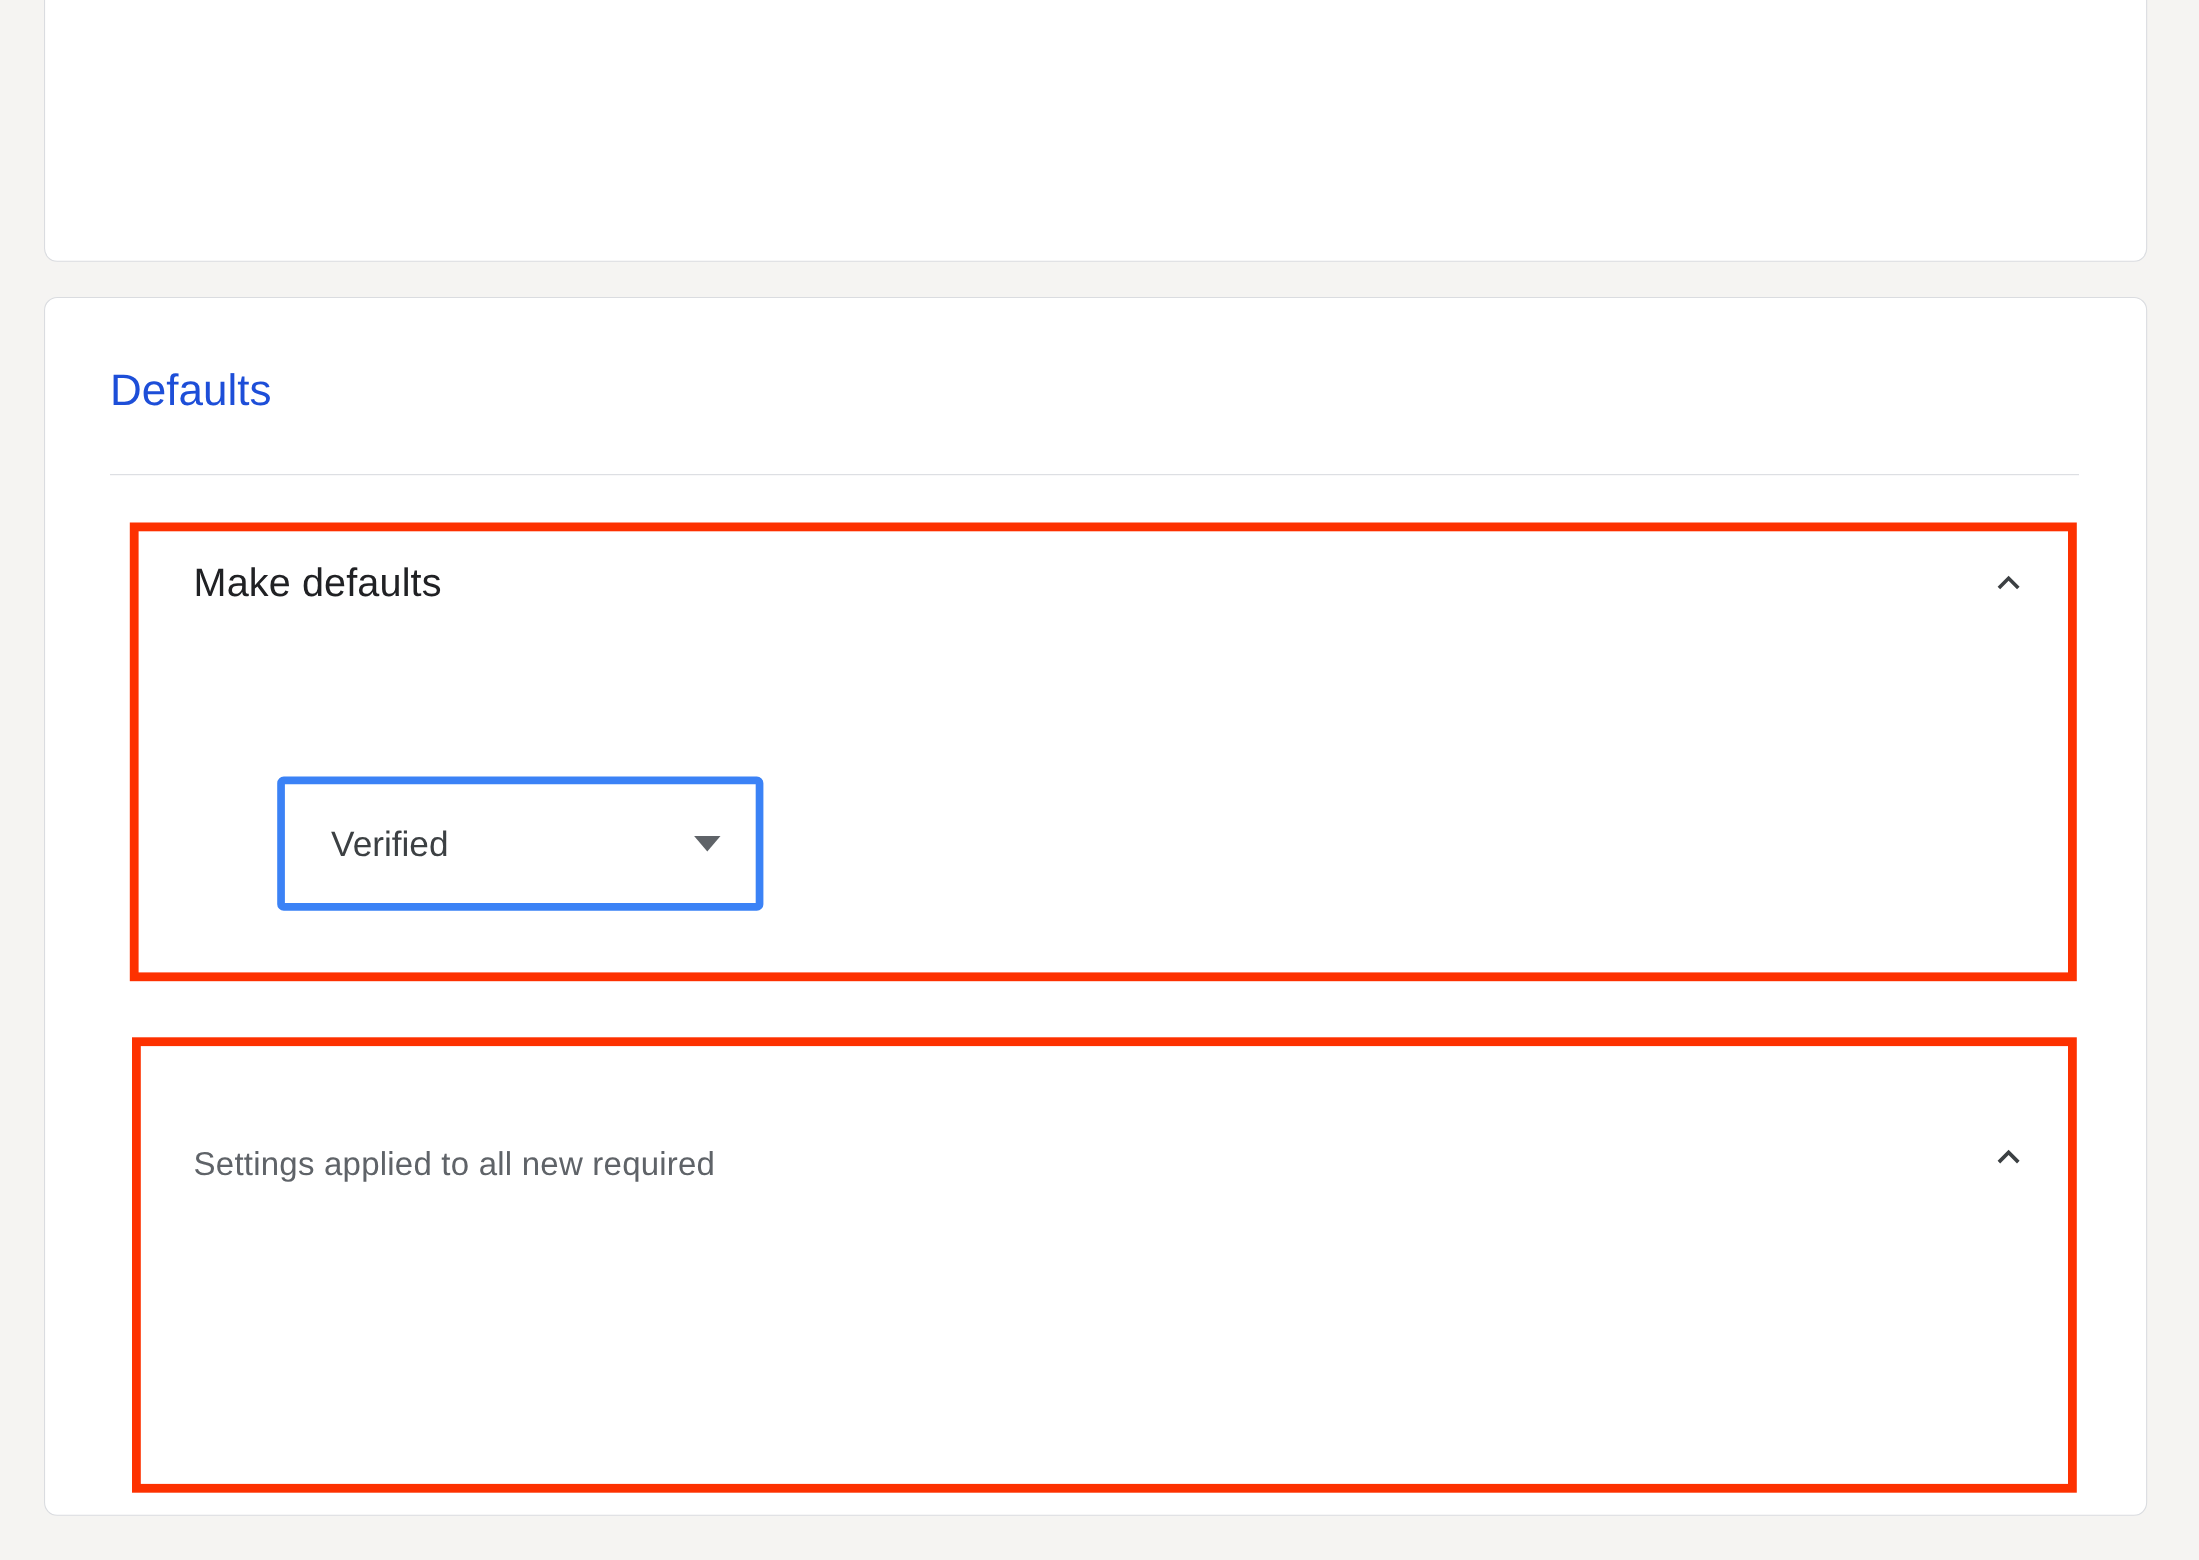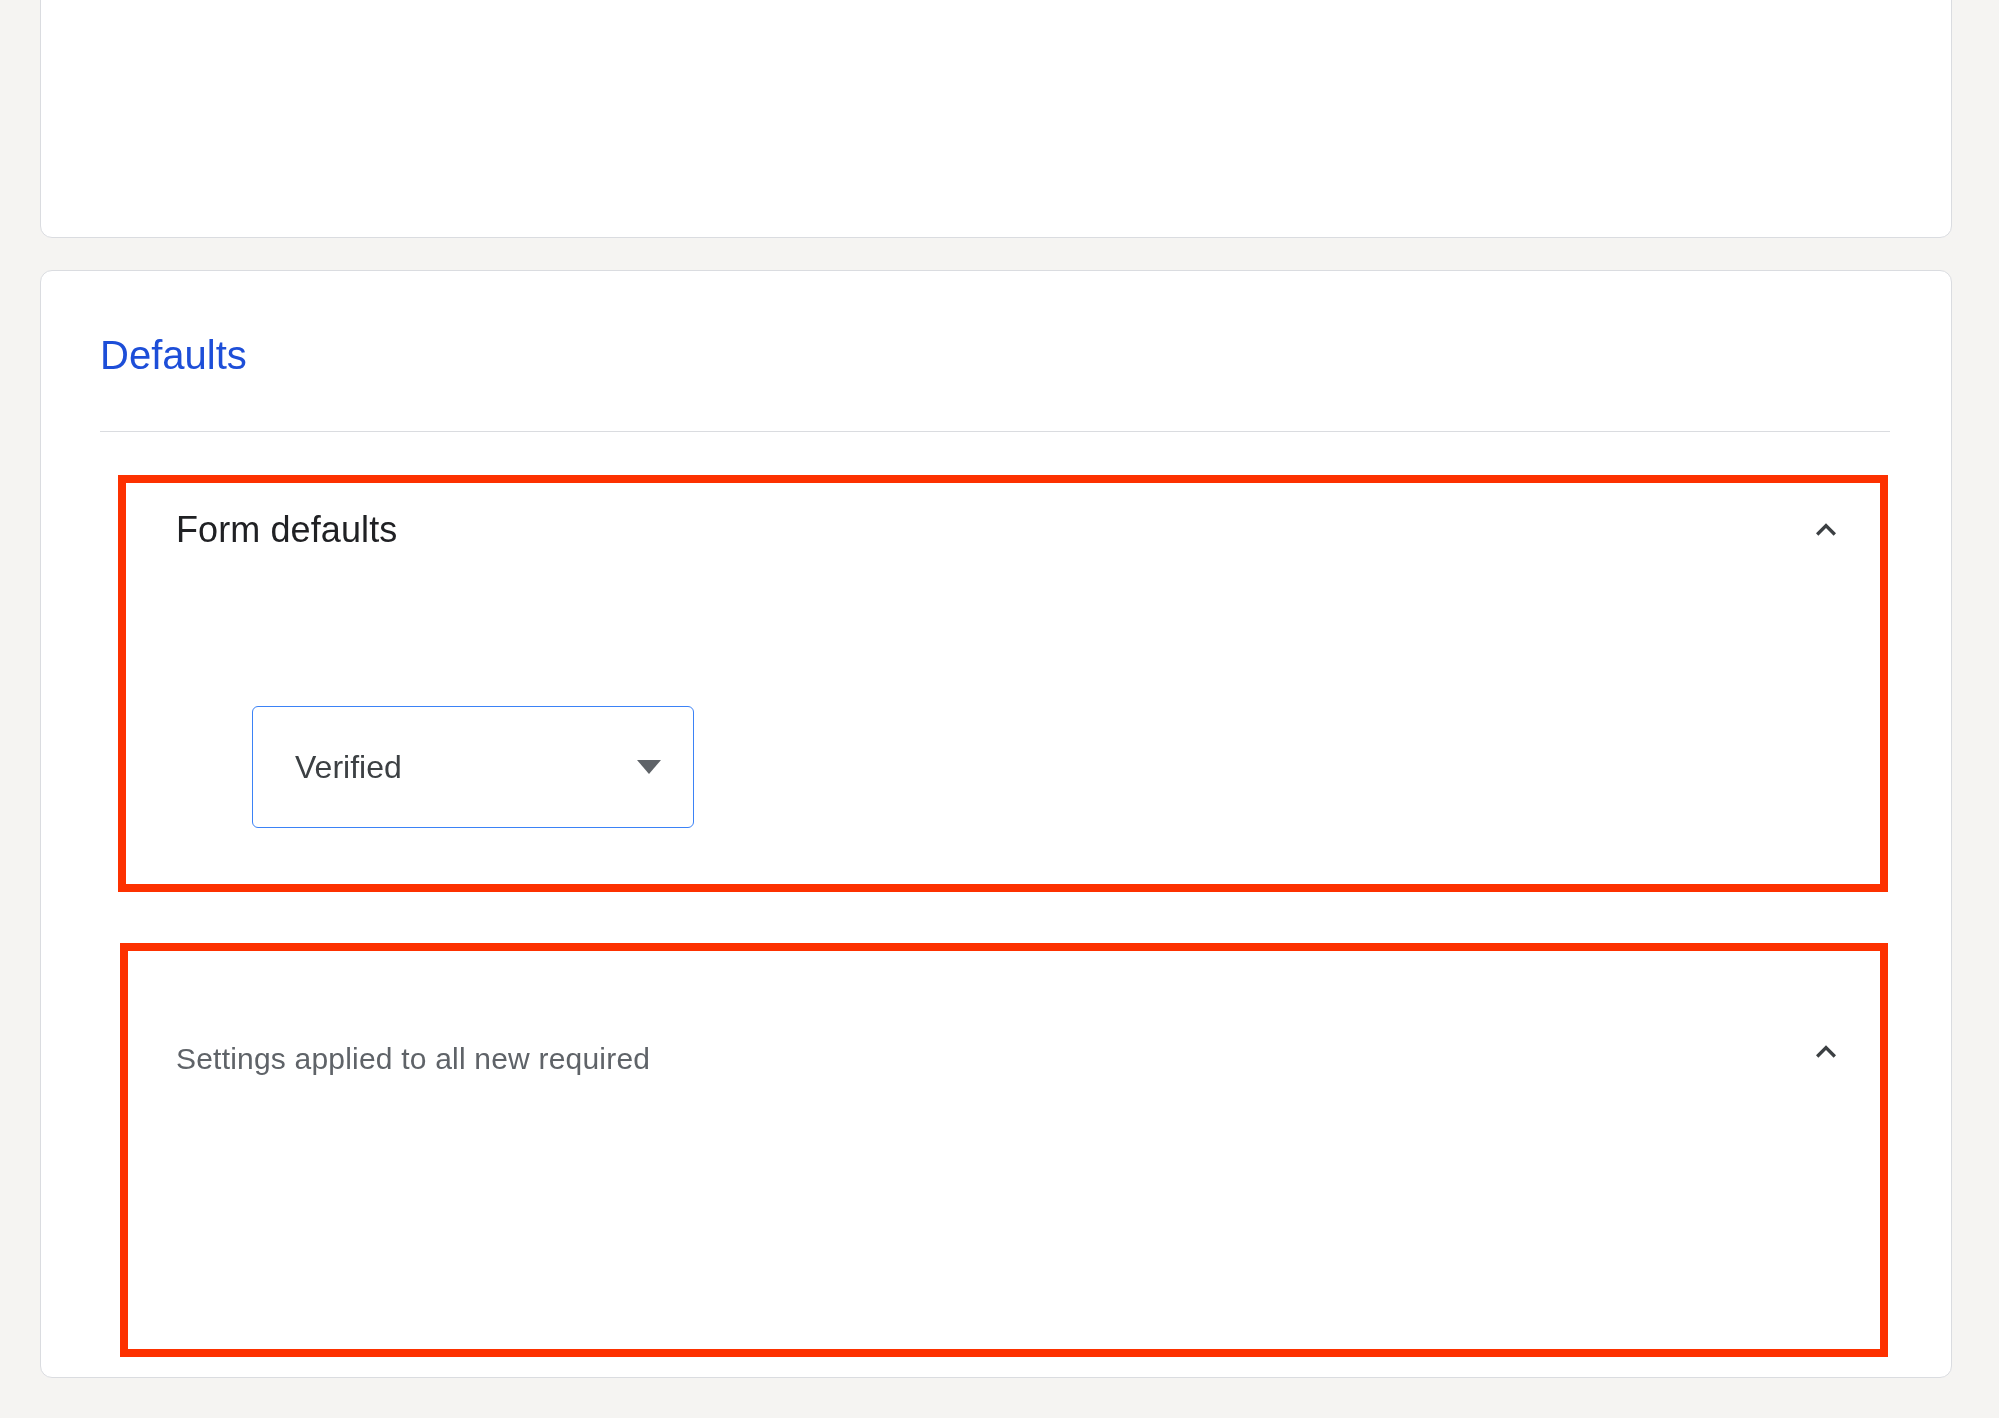--- a/index.html
+++ b/index.html
@@ -95,21 +95,21 @@
     align-items: center;
     justify-content: space-between;
   }
   .subrow-email { top: 706px; }
   .subrow-required { top: 1218px; }
 
   .subrow-title { font-size: 35px; font-weight: 400; color: #202124; }
   .subrow-sub { font-size: 30px; color: #5f6368; margin-top: 12px; }
 
   .select {
-    border: 1px solid #3b82f6;
+    border: 7px solid #3b82f6;
     border-radius: 6px;
     height: 122px;
     width: 442px;
     display: flex;
     align-items: center;
     justify-content: space-between;
     padding: 0 32px 0 42px;
     cursor: pointer;
     background: #fff;
     gap: 40px;
@@ -149,21 +149,21 @@
   </div>
 
   <div class="card card-bottom"></div>
 
   <div class="defaults-header">Defaults</div>
   <div class="rule"></div>
 
   <div class="section sec-form">
     <div class="section-head">
       <div>
-        <div class="row-title">Form defaults</div>
+        <div class="row-title">Make defaults</div>
       </div>
       <div class="chevron">
         <svg viewBox="0 0 24 24" width="40" height="40">
             <path d="M7.41 15.41 12 10.83l4.59 4.58L18 14l-6-6-6 6 1.41 1.41z"></path>
           </svg>
       </div>
     </div>
   </div>
 
   <div class="subrow subrow-email">

